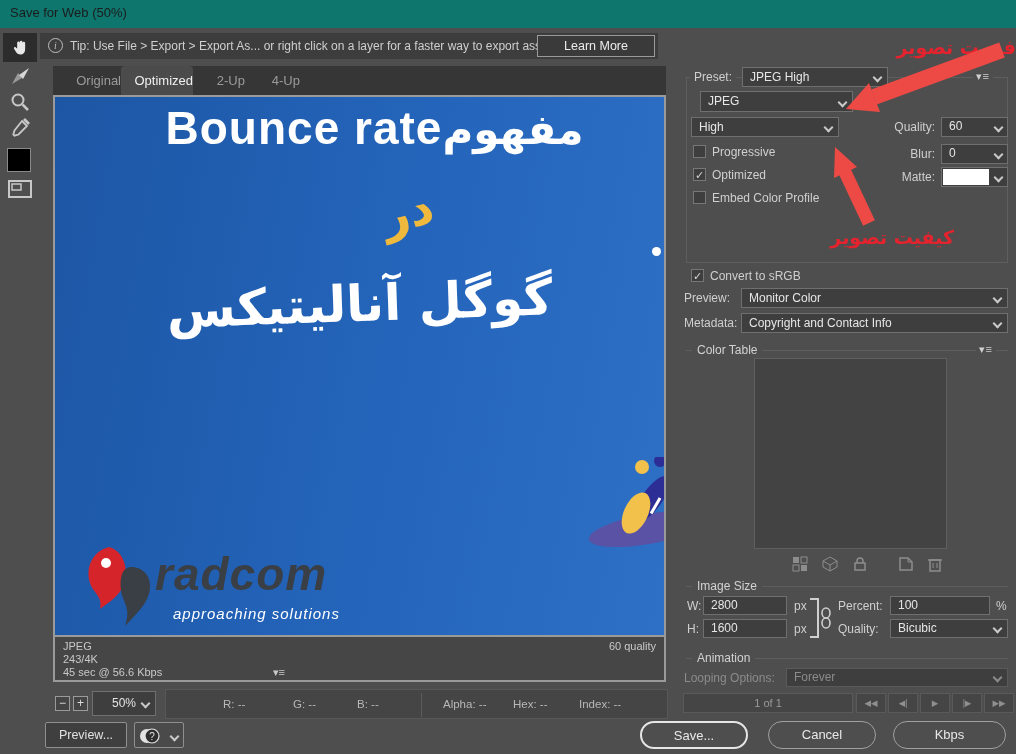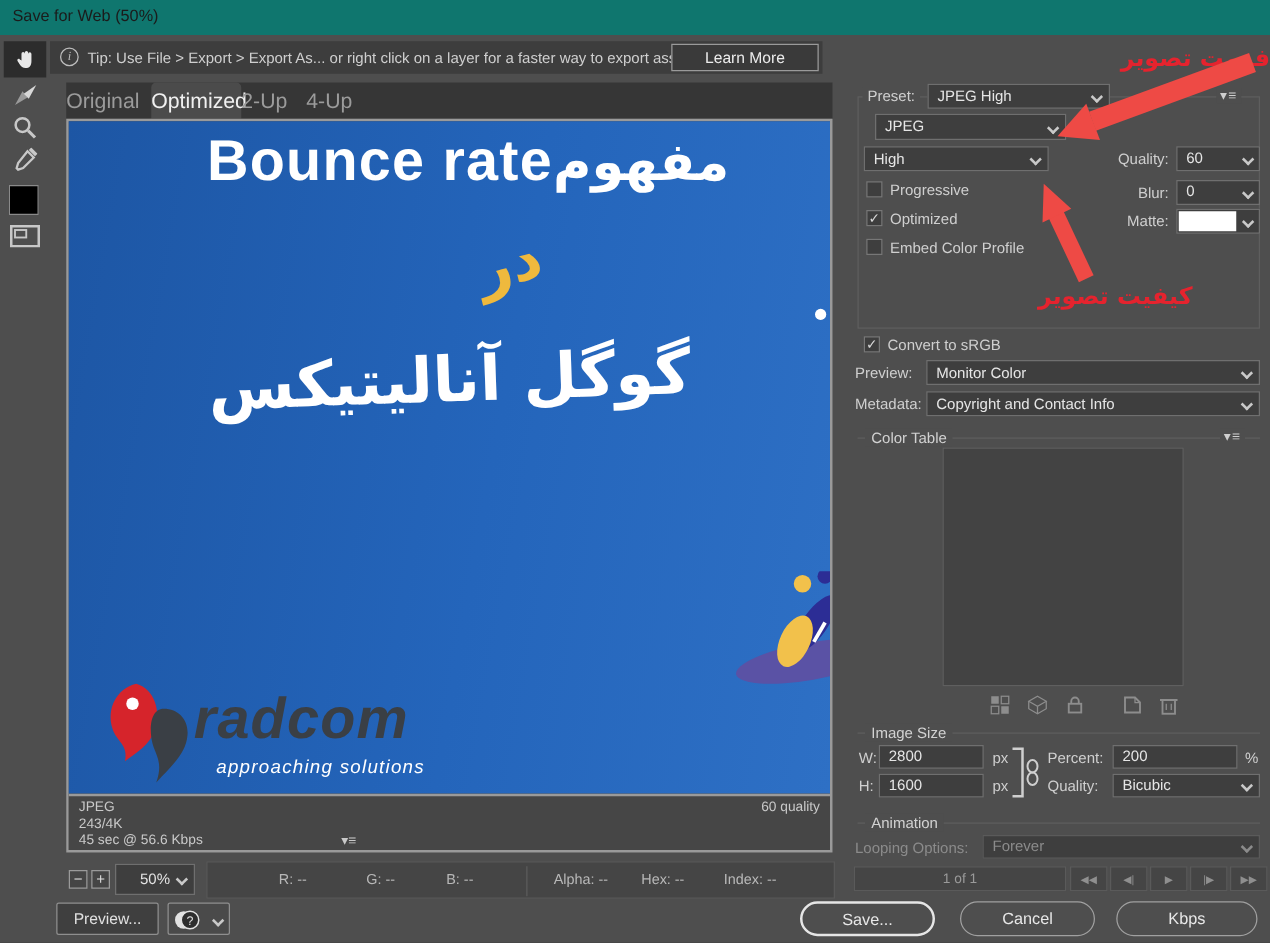--- a/index.html
+++ b/index.html
@@ -18,21 +18,21 @@
   .learnmore { position:absolute; left:497px; top:2px; width:118px; height:22px; border:1px solid #9a9a9a; background:#3a3a3a; color:#ececec; font-size:12.5px; text-align:center; line-height:20px; }
 
   
   .tool { position:absolute; display:flex; align-items:center; justify-content:center; }
   .tool svg { display:block; }
   .tool-active { background:#2c2c2c; }
   .swatch-black { position:absolute; left:7px; top:148px; width:24px; height:24px; background:#000; border:1px solid #8a8a8a; }
 
   
   .tabbar { position:absolute; left:53px; top:66px; width:613px; height:29px; background:#363636; }
-  .tab { position:absolute; top:0; height:29px; text-align:left; line-height:29px; font-size:17px; color:#9b9b9b; }
+  .tab { position:absolute; top:0; height:29px; text-align:right; line-height:29px; font-size:13px; color:#9b9b9b; }
   .tab-active { background:#4b4b4b; color:#f0f0f0; border-radius:4px 4px 0 0; }
 
   
   .pframe { position:absolute; left:53px; top:95px; width:613px; height:587px; border:2px solid #9a9a9a; background:#464646; }
   .art { position:absolute; left:0; top:0; width:609px; height:538px; overflow:hidden; background:linear-gradient(100deg,#1d56a4 0%,#2465bb 55%,#2e70c5 100%); }
   .art-heading { position:absolute; left:0; top:4px; width:100%; display:flex; justify-content:center; align-items:baseline; padding-left:30px; }
   .art-en { font-size:46px; font-weight:bold; color:#fff; letter-spacing:1px; }
   .art-fa1 { font-size:42px; font-weight:bold; color:#fff; direction:rtl; font-family:"DejaVu Sans", sans-serif; }
   .art-mid { position:absolute; left:312px; top:86px; width:80px; text-align:center; font-size:48px; font-weight:bold; color:#efb93d; transform:rotate(-14deg); direction:rtl; font-family:"DejaVu Sans", sans-serif; }
   .art-dot { position:absolute; left:597px; top:150px; width:9px; height:9px; border-radius:50%; background:#fff; }
@@ -284,21 +284,21 @@
   <span class="lbl" style="left:794px;top:599px;">px</span>
   <span class="lbl" style="left:687px;top:622px;">H:</span>
   <div class="valbox" style="left:703px;top:619px;width:84px;height:19px;">1600</div>
   <span class="lbl" style="left:794px;top:622px;">px</span>
   <svg class="abs" style="left:808px;top:597px;" width="26" height="42" viewBox="0 0 26 42">
     <polyline points="2,2 10,2 10,40 2,40" fill="none" stroke="#cfcfcf" stroke-width="2"></polyline>
     <ellipse cx="18" cy="16" rx="4" ry="5" fill="none" stroke="#cfcfcf" stroke-width="1.6"></ellipse>
     <ellipse cx="18" cy="26" rx="4" ry="5" fill="none" stroke="#cfcfcf" stroke-width="1.6"></ellipse>
   </svg>
   <span class="lbl" style="left:838px;top:599px;">Percent:</span>
-  <div class="valbox" style="left:890px;top:596px;width:100px;height:19px;">200</div>
+  <div class="valbox" style="left:890px;top:596px;width:100px;height:19px;">100</div>
   <span class="lbl" style="left:996px;top:599px;">%</span>
   <span class="lbl" style="left:838px;top:622px;">Quality:</span>
   <div class="dd" style="left:890px;top:619px;width:118px;height:19px;line-height:17px;">
     <span>Bicubic</span><span class="chev" style="top:5px;"></span>
   </div>
 
   <div class="sline" style="left:686px;top:658px;width:322px;"></div>
   <span class="secthead" style="left:692px;top:651px;">Animation</span>
   <span class="lbl dim" style="left:684px;top:671px;">Looping Options:</span>
   <div class="dd dim" style="left:786px;top:668px;width:222px;height:19px;line-height:17px;border-color:#5a5a5a;color:#8b8b8b;">

